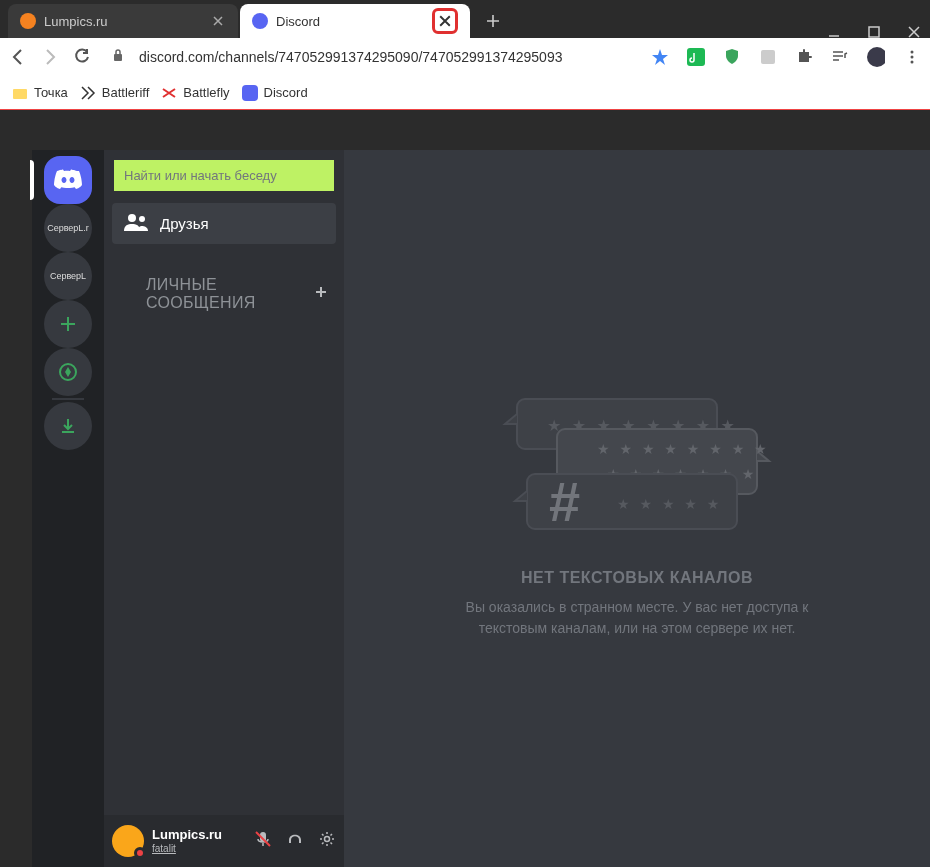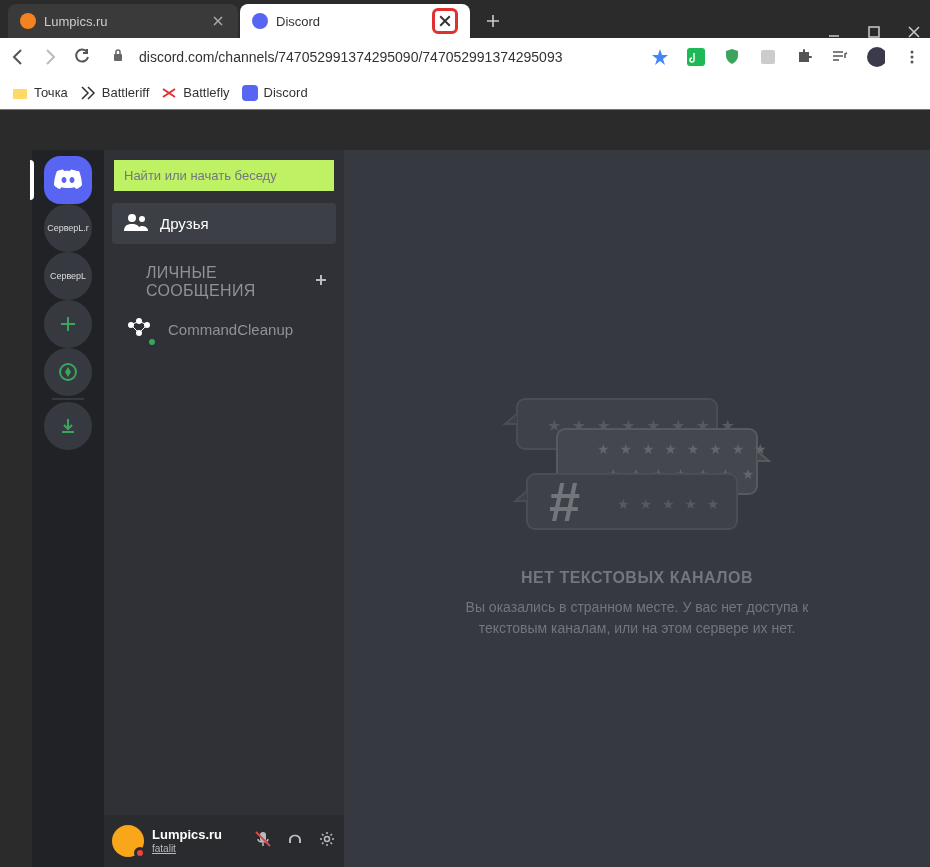--- a/index.html
+++ b/index.html
@@ -29,21 +29,21 @@
 .srv-item{width:48px;height:48px;border-radius:50%;display:flex;align-items:center;justify-content:center;cursor:pointer;font-size:10px;color:#ddd;}
 .srv-item.home{background:#5865f2;border-radius:16px;position:relative;}
 .srv-item.home::before{content:'';position:absolute;left:-14px;top:4px;width:4px;height:40px;background:#fff;border-radius:0 4px 4px 0;}
 .srv-item.guild{background:#36393f;font-size:9px;}
 .srv-item.add{background:#36393f;color:#3ba55d;}
 .srv-item.explore{background:#36393f;color:#3ba55d;}
 .srv-item.download{background:#36393f;color:#3ba55d;}
 .srv-sep{width:32px;height:2px;background:#36393f;margin:2px 0;}
 .dm-col{width:240px;background:#2f3136;display:flex;flex-direction:column;}
 .search-box{margin:10px;padding:8px 10px;background:#bef264;border-radius:0;color:#72767d;font-size:13px;}
-.friends-btn{margin:2px 8px 8px 8px;padding:10px 12px;background:#3c3f45;border-radius:4px;display:flex;align-items:center;gap:12px;color:#fff;font-size:15px;font-weight:500;}
+.friends-btn{margin:2px 8px 20px 8px;padding:10px 12px;background:#3c3f45;border-radius:4px;display:flex;align-items:center;gap:12px;color:#fff;font-size:15px;font-weight:500;}
 .dm-header{display:flex;align-items:center;justify-content:space-between;padding:12px 16px 4px 16px;color:#8e9297;font-size:16px;font-weight:400;letter-spacing:0.3px;margin-left:26px;}
 .dm-item{display:flex;align-items:center;gap:12px;padding:6px 10px;margin:2px 8px;border-radius:4px;cursor:pointer;}
 .dm-avatar{width:34px;height:34px;border-radius:50%;display:flex;align-items:center;justify-content:center;position:relative;}
 .dm-name{color:#8e9297;font-size:15px;}
 .status-dot{position:absolute;bottom:-2px;right:-2px;width:12px;height:12px;border-radius:50%;border:3px solid #2f3136;}
 .user-panel{margin-top:auto;height:52px;background:#292b2f;display:flex;align-items:center;padding:0 8px;gap:8px;}
 .user-avatar{width:32px;height:32px;border-radius:50%;background:#faa61a;position:relative;}
 .user-info{display:flex;flex-direction:column;line-height:1.2;}
 .user-name{color:#fff;font-size:13px;font-weight:600;}
 .user-tag{color:#b9bbbe;font-size:10px;text-decoration:underline;}
@@ -234,33 +234,20 @@
             <path d="M14 18 C14 14 16 13 18 13 C20 13 24 14 24 18 Z" fill="#fff"></path>
           </svg></span>
       <span>Друзья</span>
     </div>
     <div class="dm-header">
       <span>ЛИЧНЫЕ СООБЩЕНИЯ</span>
       <span><svg width="14" height="14">
             <path d="M7 2 V12 M2 7 H12" stroke="#b9bbbe" stroke-width="2"></path>
           </svg></span>
     </div>
-    <div class="dm-item">
-      <div class="dm-avatar" style="background:#2f3136">
-        <svg width="28" height="28" viewBox="0 0 28 28">
-            <circle cx="6" cy="10" r="3" fill="#fff"></circle>
-            <circle cx="14" cy="6" r="3" fill="#fff"></circle>
-            <circle cx="22" cy="10" r="3" fill="#fff"></circle>
-            <circle cx="14" cy="18" r="3" fill="#fff"></circle>
-            <path d="M6 10 L14 6 L22 10 L14 18 Z" stroke="#fff" stroke-width="1" fill="none"></path>
-          </svg>
-        <div class="status-dot" style="background:#3ba55d"></div>
-      </div>
-      <span class="dm-name">CommandCleanup</span>
-    </div>
 
     <div class="user-panel">
       <div class="user-avatar">
         <div class="status-dot" style="background:#ed4245;border-color:#292b2f"></div>
       </div>
       <div class="user-info">
         <span class="user-name">Lumpics.ru</span>
         <span class="user-tag">fatalit</span>
       </div>
       <div class="user-btns">

